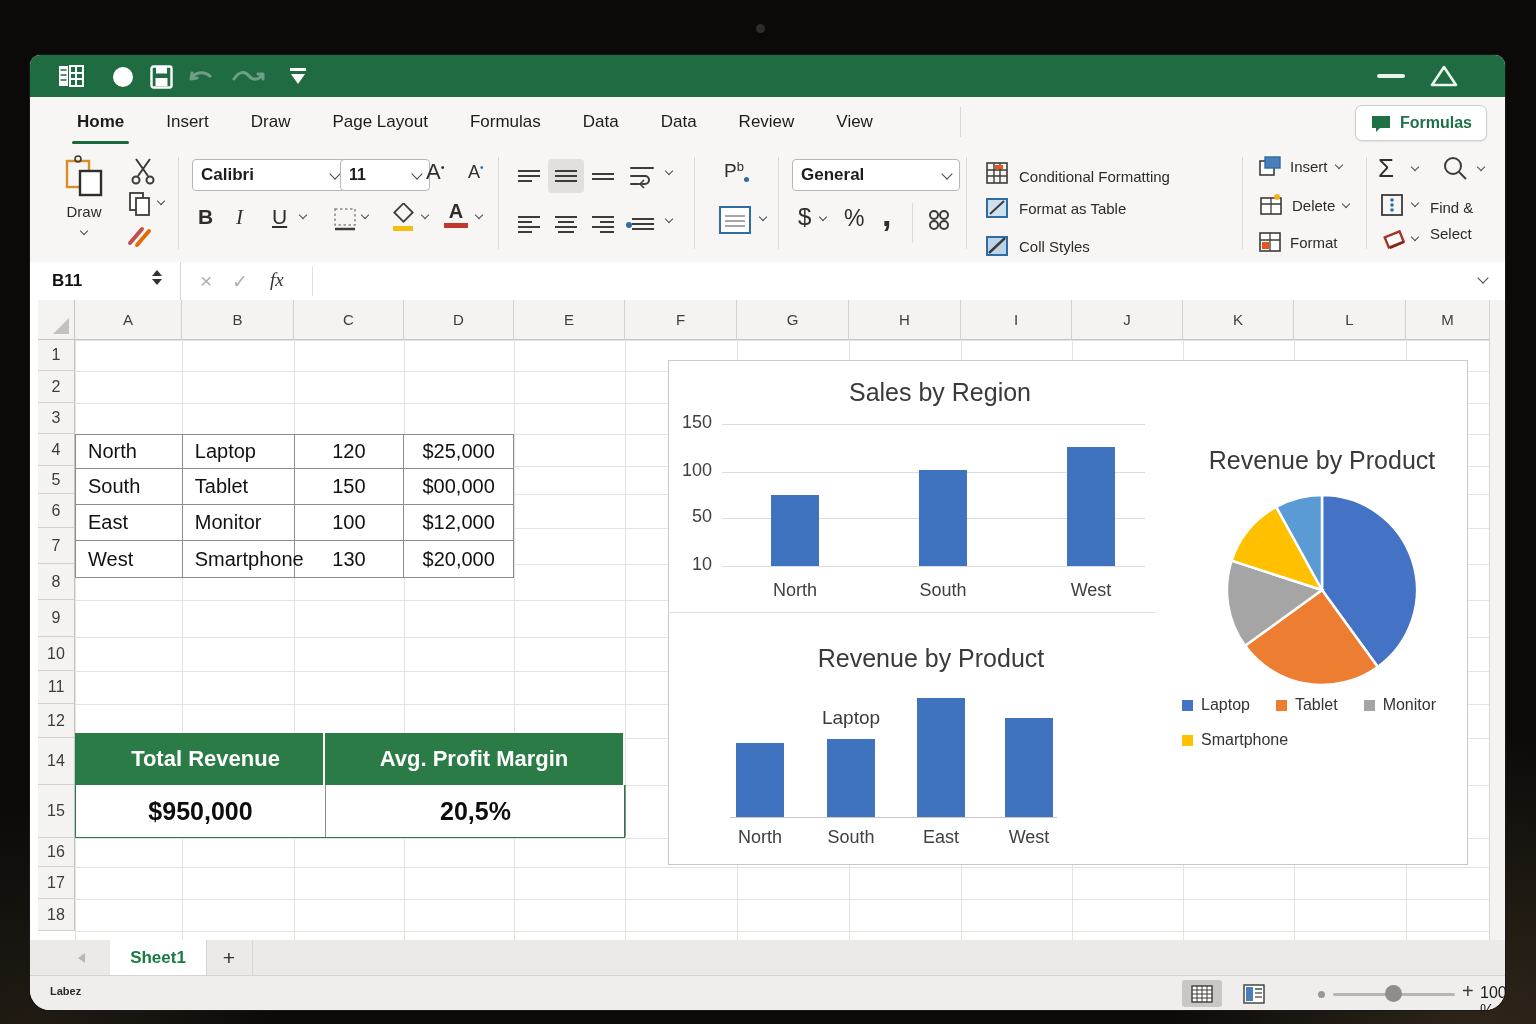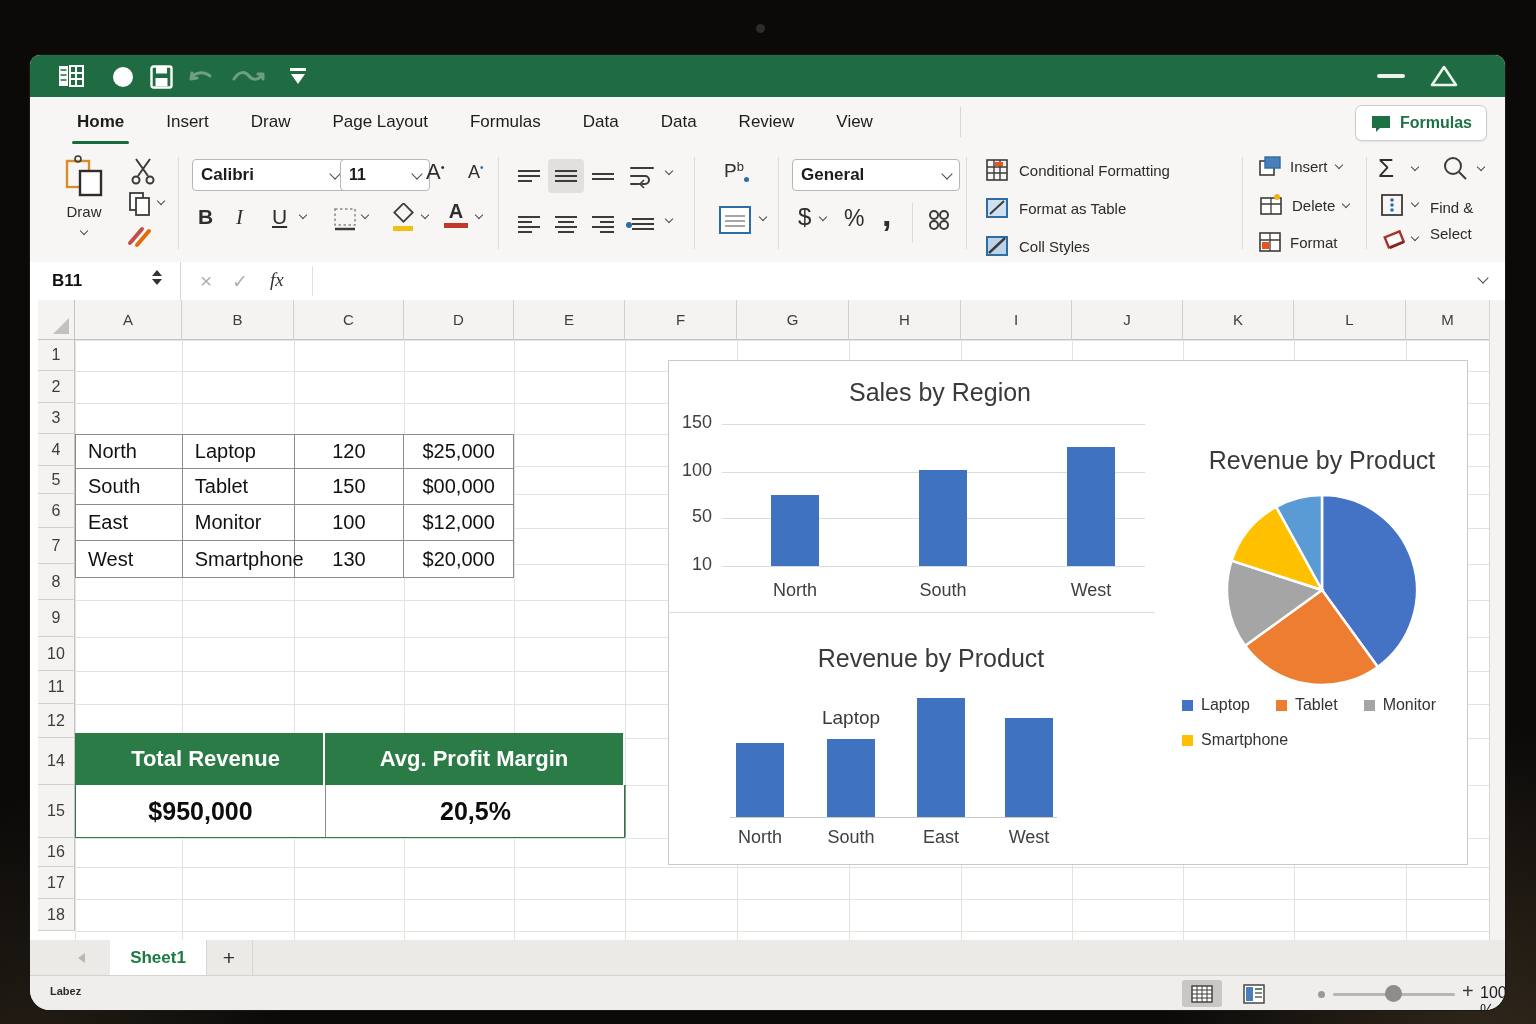--- a/index.html
+++ b/index.html
@@ -309,21 +309,21 @@
     <div class="abs" style="left:852px;top:48px;font-size:34px;font-weight:bold;color:#2e2e2e">,</div>
     <div class="vdiv" style="left:882px;top:56px;height:40px"></div>
     <svg class="abs" style="left:896px;top:60px" width="26" height="26" viewBox="0 0 26 26">
       <circle cx="8" cy="8" r="4" fill="none" stroke="#3c3b39" stroke-width="2"></circle>
       <circle cx="18" cy="8" r="4" fill="none" stroke="#3c3b39" stroke-width="2"></circle>
       <circle cx="8" cy="18" r="4" fill="none" stroke="#3c3b39" stroke-width="2"></circle>
       <circle cx="18" cy="18" r="4" fill="none" stroke="#3c3b39" stroke-width="2"></circle>
     </svg>
     <div class="vdiv" style="left:936px"></div>
 
-    <div class="abs" style="left:955px;top:8px;height:30px;display:flex;align-items:center;gap:10px">
+    <div class="abs" style="left:955px;top:8px;height:30px;display:flex;align-items:flex-end;gap:10px">
       <svg width="24" height="24" viewBox="0 0 24 24">
         <rect x="2" y="2" width="20" height="20" fill="none" stroke="#3c3b39" stroke-width="1.6"></rect>
         <line x1="2" y1="9" x2="22" y2="9" stroke="#3c3b39" stroke-width="1.4"></line>
         <line x1="2" y1="15" x2="22" y2="15" stroke="#3c3b39" stroke-width="1.4"></line>
         <line x1="9" y1="2" x2="9" y2="22" stroke="#3c3b39" stroke-width="1.4"></line>
         <line x1="15" y1="2" x2="15" y2="22" stroke="#3c3b39" stroke-width="1.4"></line>
         <rect x="10" y="4" width="8" height="4" fill="#e8541d"></rect>
       </svg>
       <span class="rlbl">Conditional Formatting</span>
     </div>

